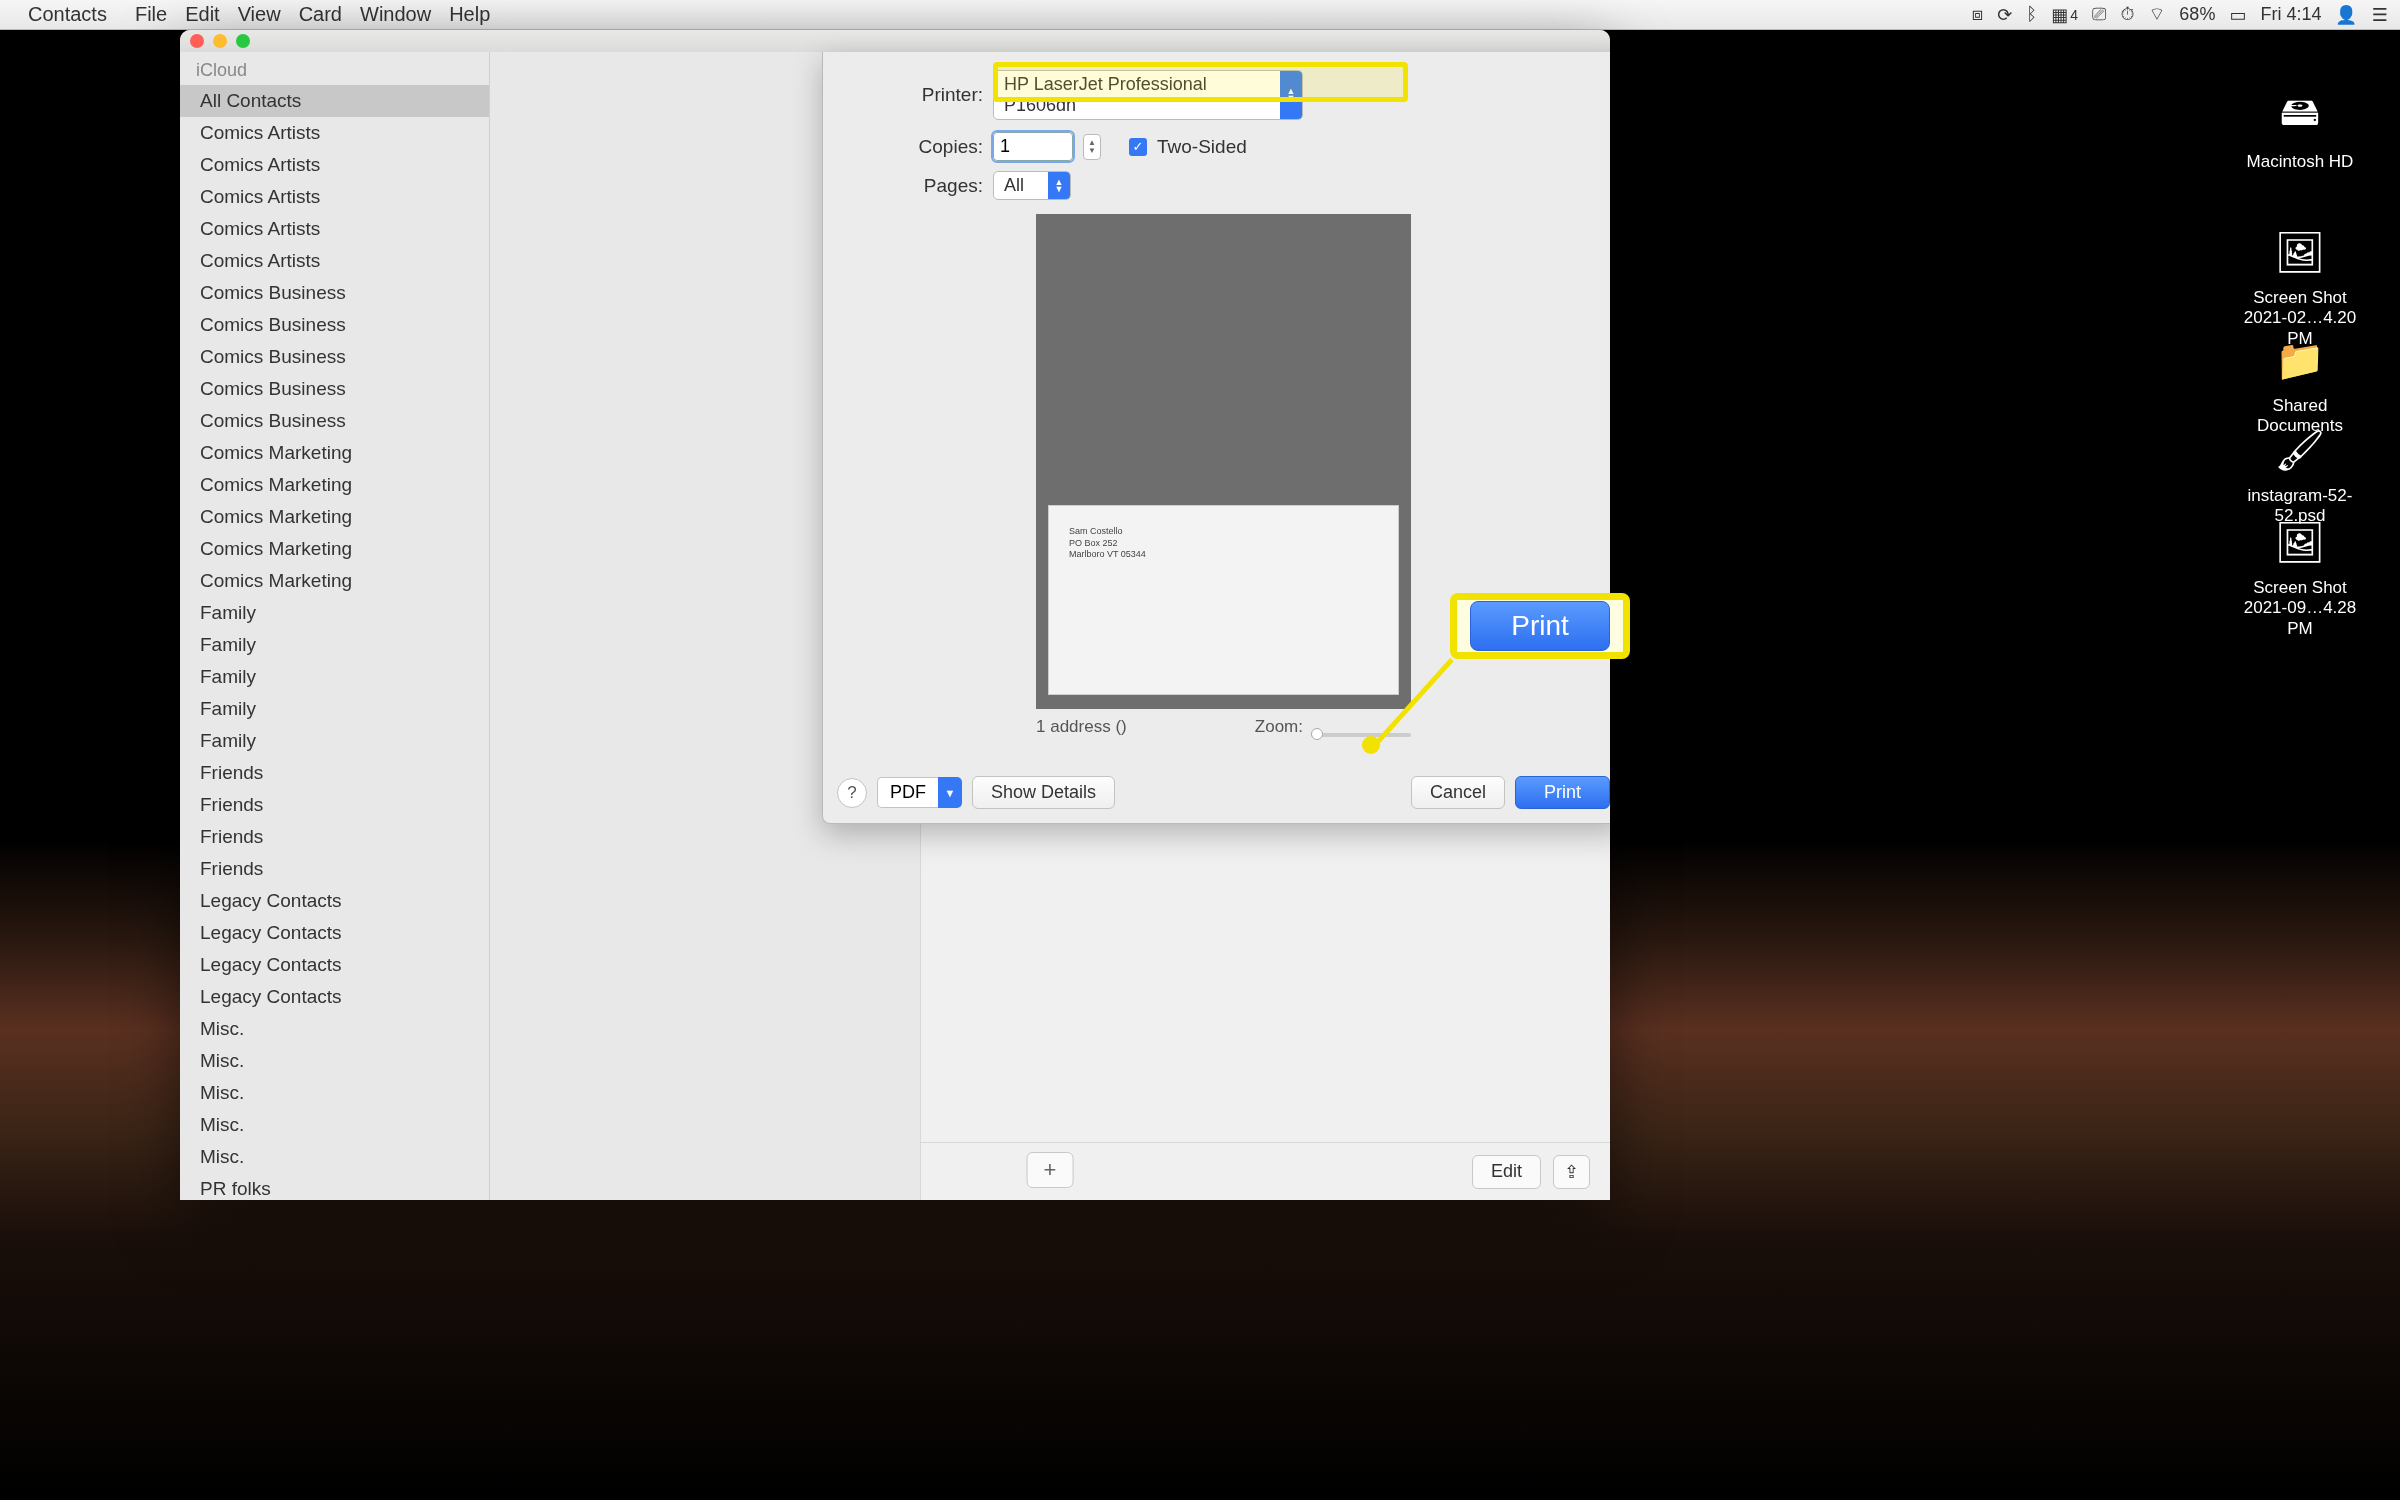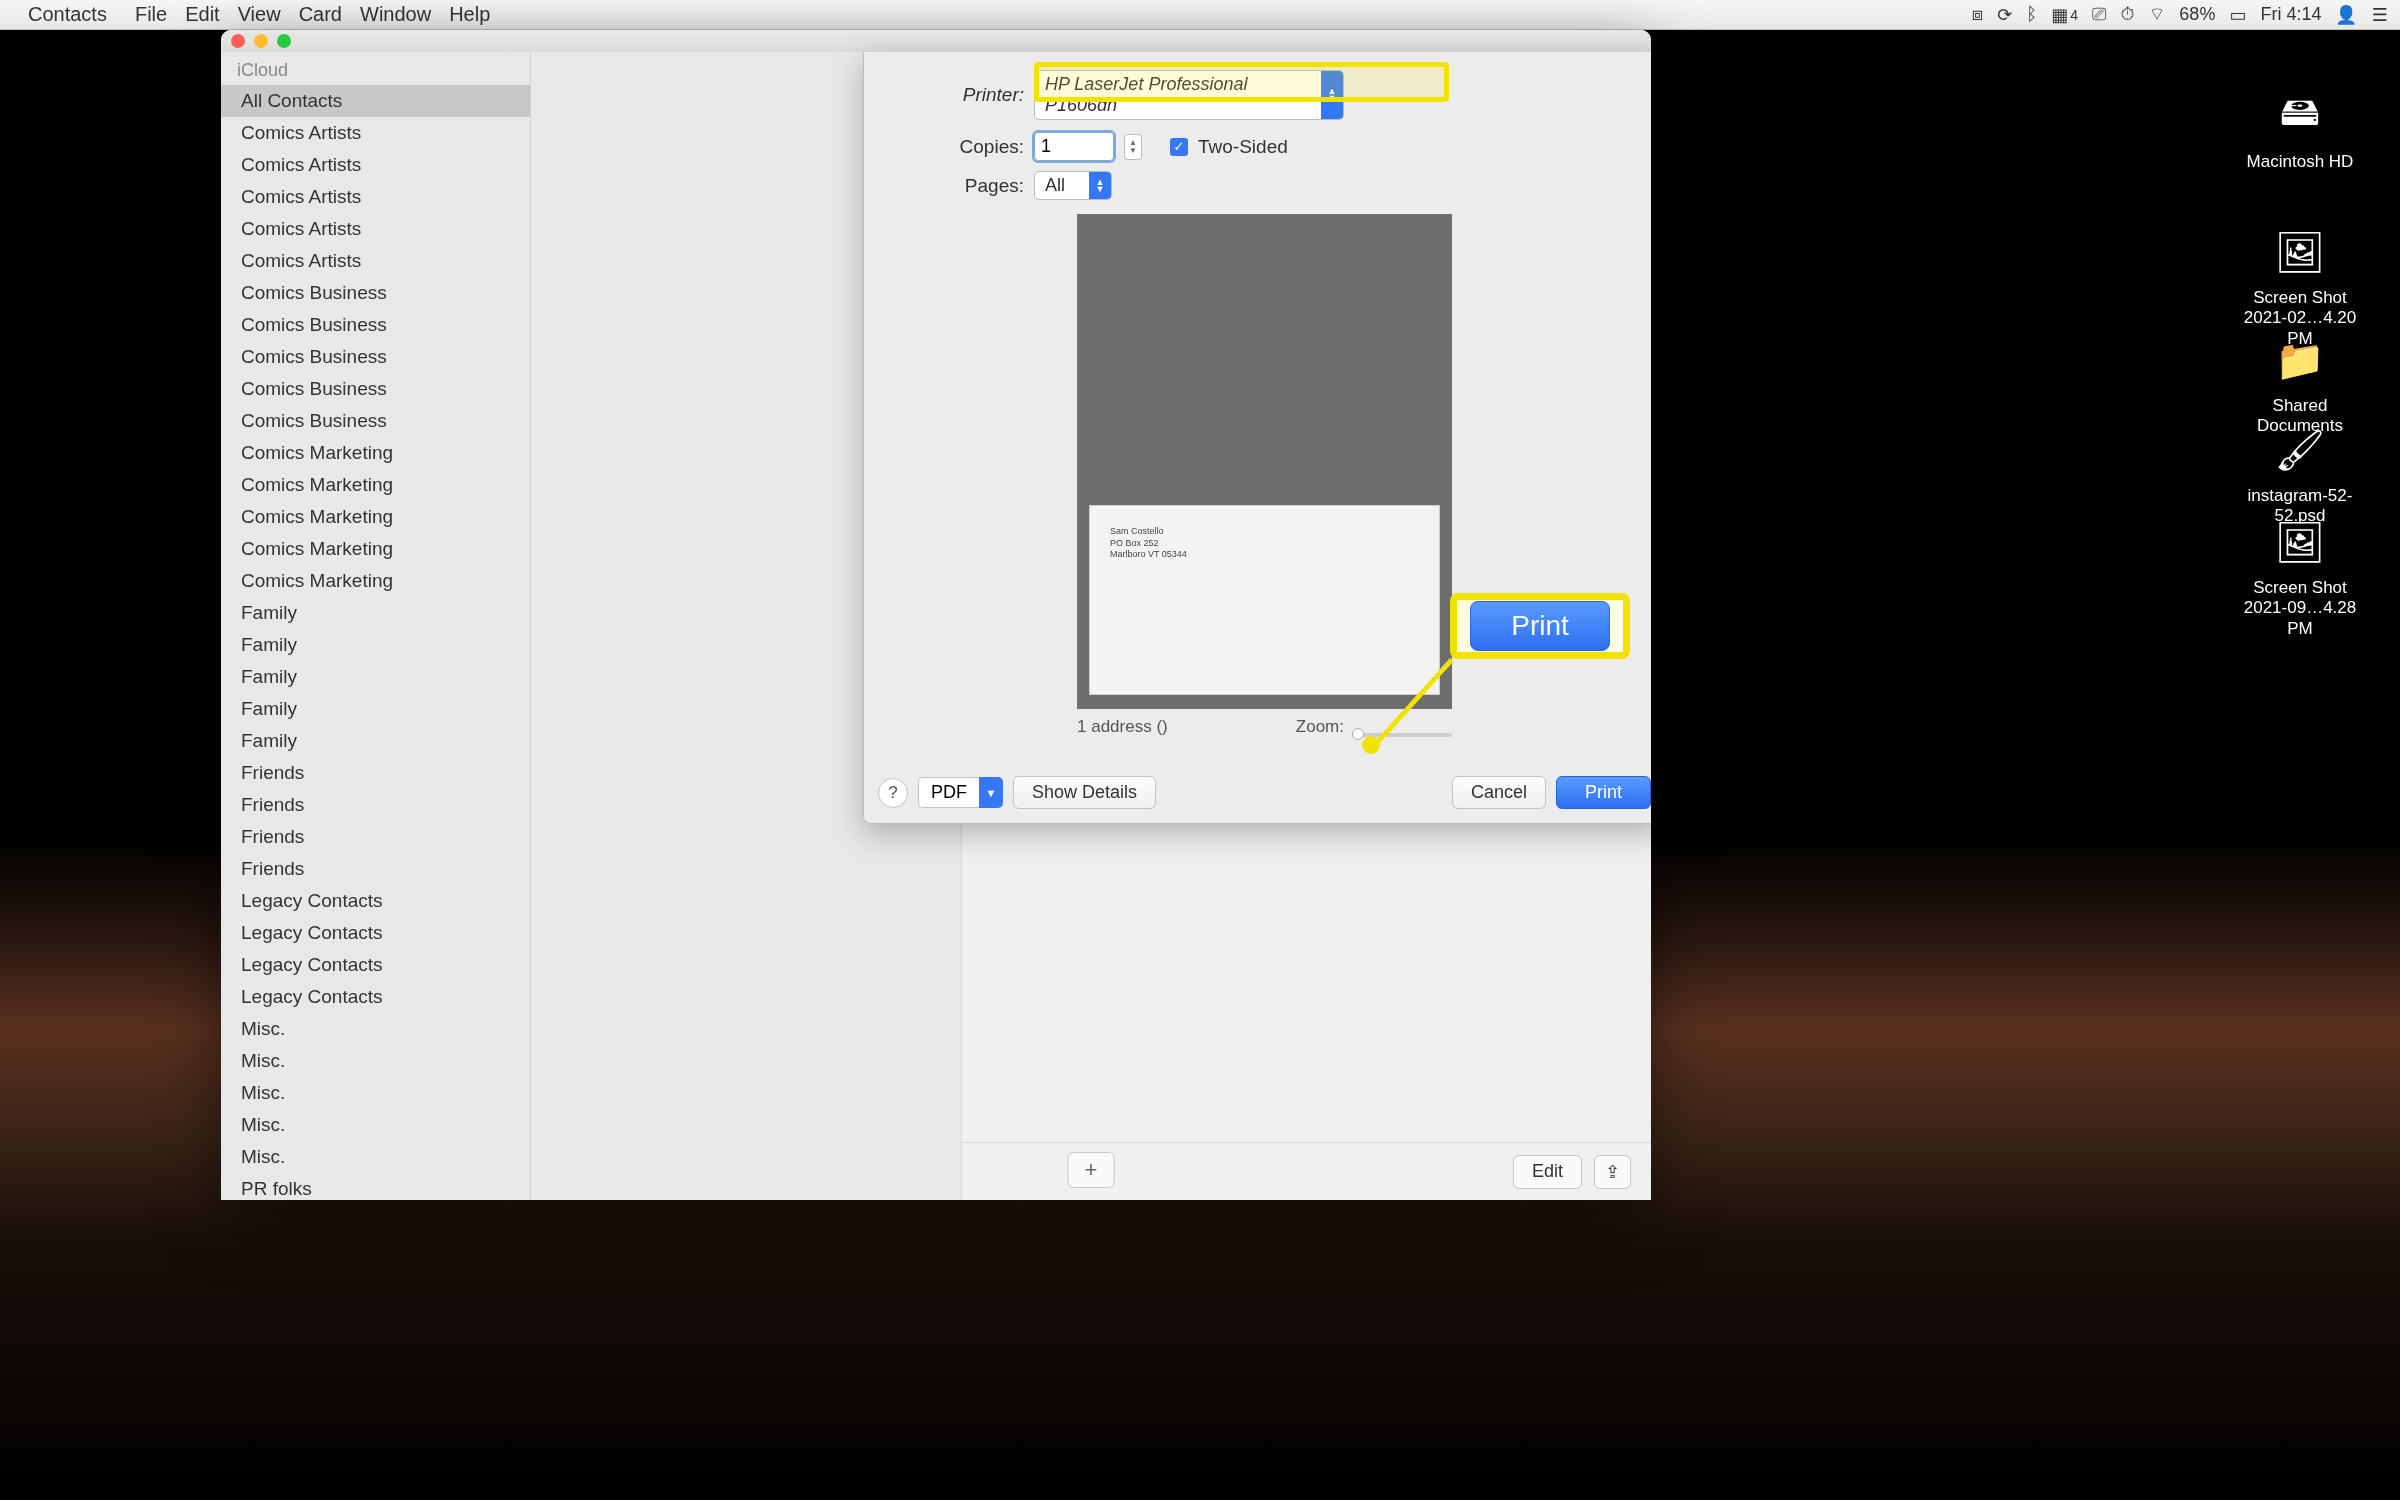--- a/index.html
+++ b/index.html
@@ -15,21 +15,21 @@
 
 
 .desktop-icon { position: absolute; width: 140px; text-align: center; color: #fff; font-size: 17px; text-shadow: 0 1px 2px #000; }
 .desktop-icon .icon-box { width: 60px; height: 60px; margin: 0 auto 6px; display: flex; align-items: center; justify-content: center; font-size: 40px; }
 .desktop-icon .label { line-height: 1.2; }
 
 
 .wallpaper { position: absolute; top: 30px; left: 0; right: 0; bottom: 0; background: linear-gradient(180deg, #000 0%, #000 55%, #2a1810 62%, #5a3020 68%, #3a2416 75%, #1a0f0a 82%, #000 100%); }
 
 
-.contacts-window { position: absolute; top: 30px; left: 180px; width: 1430px; height: 1170px; background: #e8e8e8; border-radius: 10px 10px 0 0; box-shadow: 0 20px 60px rgba(0,0,0,0.5); overflow: hidden; margin-left: 41px; }
+.contacts-window { position: absolute; top: 30px; left: 180px; width: 1430px; height: 1170px; background: #e8e8e8; border-radius: 10px 10px 0 0; box-shadow: 0 20px 60px rgba(0,0,0,0.5); overflow: hidden; }
 .window-chrome { height: 22px; background: linear-gradient(#e8e8e6, #dcdcda); display: flex; align-items: center; padding: 0 10px; gap: 9px; }
 .traffic { width: 14px; height: 14px; border-radius: 50%; }
 .traffic.red { background: #ff5f57; }
 .traffic.yellow { background: #febc2e; }
 .traffic.green { background: #28c840; }
 
 .contacts-body { display: flex; height: calc(100% - 22px); }
 .sidebar { width: 310px; background: #e8e8e8; border-right: 1px solid #d0d0d0; overflow-y: auto; padding-top: 4px; }
 .sidebar-header { font-size: 18px; color: #888; padding: 4px 16px; }
 .sidebar-item { font-size: 19px; color: #333; padding: 5px 20px; cursor: default; }
@@ -204,21 +204,21 @@
             <button class="footer-btn">Edit</button>
             <button class="footer-btn" style="padding:5px 10px;">⇪</button>
           </div>
         </div>
       </div>
       <button class="add-btn">+</button>
       <div class="dim-overlay"></div>
 
       <div class="print-sheet">
         <div style="padding: 18px 30px 0;">
-          <div class="sheet-row" style="margin-bottom:12px;font-style:italic;">
+          <div class="sheet-row" style="margin-bottom:12px;">
             <span class="sheet-label">Printer:</span>
             <div class="sheet-select" style="width:310px;">
               <span>HP LaserJet Professional P1606dn</span>
               <span class="select-arrows">▲<br>▼</span>
             </div>
           </div>
           <div class="sheet-row" style="margin-bottom:10px;">
             <span class="sheet-label">Copies:</span>
             <input class="stepper-input" value="1" style="">
             <div class="stepper-arrows">▲<br>▼</div>

